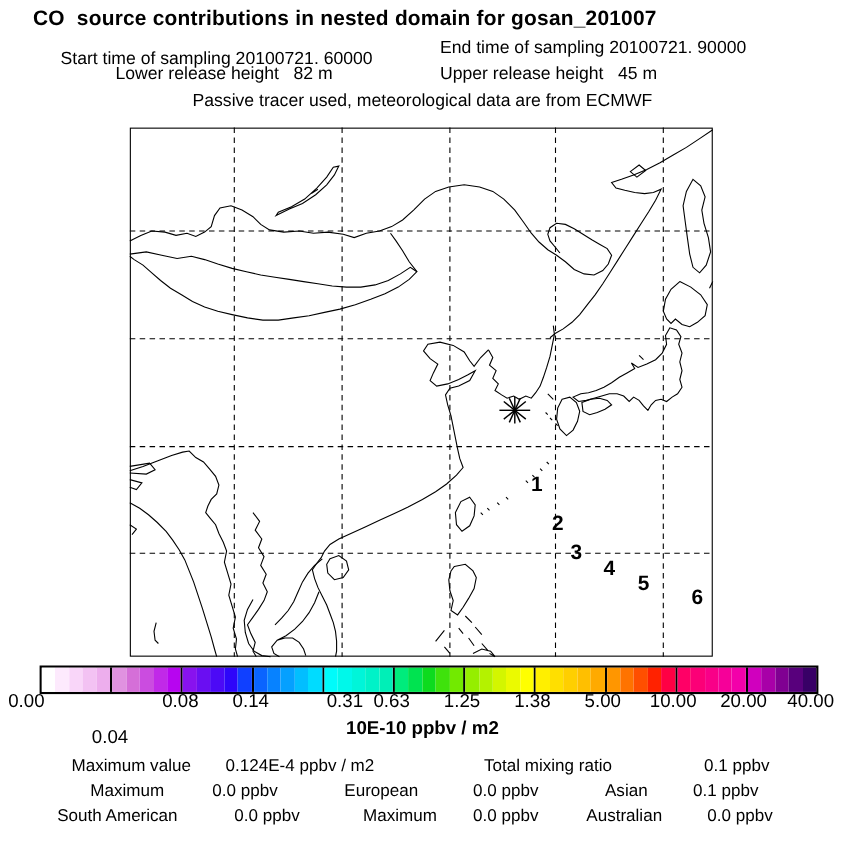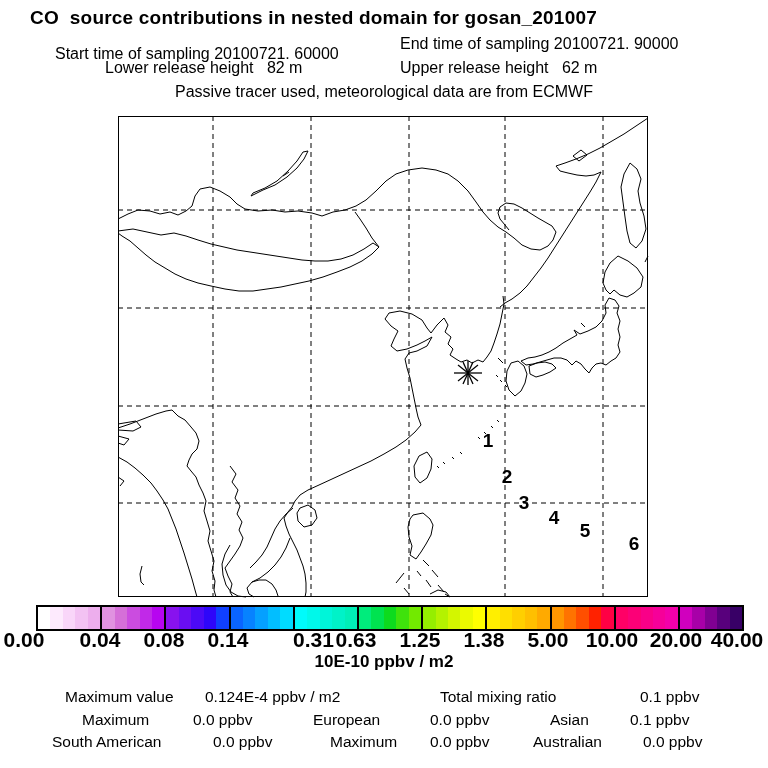--- a/index.html
+++ b/index.html
@@ -20,32 +20,32 @@
   #map-svg .grid{stroke-dasharray:5 4;stroke-width:1;}
   #marker-group line{stroke:#000;stroke-width:1.3;}
   .mapnum{position:absolute;transform:translate(-50%,-50%);font-weight:bold;font-size:19px;}
   #colorbar{
     position:absolute;left:36px;top:605px;width:704px;height:22px;
     display:flex;border:2px solid #000;box-sizing:content-box;
   }
   .seg{display:flex;flex:1 1 0;border-right:2px solid #000;}
   .seg:last-child{border-right:none;}
   .cell{flex:1 1 0;}
-  .tick{position:absolute;top:628px;transform:translateX(-50%);font-weight:bold;font-size:21px;white-space:pre;}
+  .tick{position:absolute;top:628px;transform:translateX(-50%);font-weight:normal;font-size:17px;white-space:pre;}
   .caption{position:absolute;left:0;right:0;top:652px;text-align:center;font-weight:bold;font-size:17px;}
   .stat{position:absolute;font-size:15.5px;white-space:pre;}
 </style>
 </head>
 <body>
 
 <div class="abs title" style="left:30px;top:7px;">CO  source contributions in nested domain for gosan_201007</div>
 <div class="abs hdr" style="left:55px;top:45px;">Start time of sampling 20100721. 60000</div>
 <div class="abs hdr" style="left:400px;top:35px;">End time of sampling 20100721. 90000</div>
 <div class="abs hdr" style="left:105px;top:59px;">Lower release height   82 m</div>
-<div class="abs hdr" style="left:400px;top:59px;">Upper release height   62 m</div>
+<div class="abs hdr" style="left:400px;top:59px;">Upper release height   45 m</div>
 <div class="abs hdr ctr" style="top:83px;">Passive tracer used, meteorological data are from ECMWF</div>
 
 <div id="map-frame"></div>
 
 <svg id="map-svg" width="768" height="768" viewBox="0 0 768 768">
 
   <g>
     <line class="grid" x1="213" y1="116" x2="213" y2="597"></line>
     <line class="grid" x1="311" y1="116" x2="311" y2="597"></line>
     <line class="grid" x1="409" y1="116" x2="409" y2="597"></line>
@@ -176,21 +176,21 @@
     <div class="seg">
       <div class="cell" style="background: rgb(208, 0, 190);"></div>
       <div class="cell" style="background: rgb(168, 0, 168);"></div>
       <div class="cell" style="background: rgb(128, 0, 146);"></div>
       <div class="cell" style="background: rgb(88, 0, 124);"></div>
       <div class="cell" style="background: rgb(56, 0, 102);"></div>
     </div>
   </div>
 <div id="ticks">
     <span class="tick" style="left: 24px;">0.00</span>
-    <span class="tick" style="left: 100px;">0.04</span>
+    <span class="tick" style="left: 100px; margin-top: 32px;">0.04</span>
     <span class="tick" style="left: 164px;">0.08</span>
     <span class="tick" style="left: 228px;">0.14</span>
     <span class="tick" style="left: 292px; padding-left: 43px;">0.31</span>
     <span class="tick" style="left: 356px;">0.63</span>
     <span class="tick" style="left: 420px;">1.25</span>
     <span class="tick" style="left: 484px;">1.38</span>
     <span class="tick" style="left: 548px;">5.00</span>
     <span class="tick" style="left: 612px;">10.00</span>
     <span class="tick" style="left: 676px;">20.00</span>
     <span class="tick" style="left: 737px;">40.00</span>

